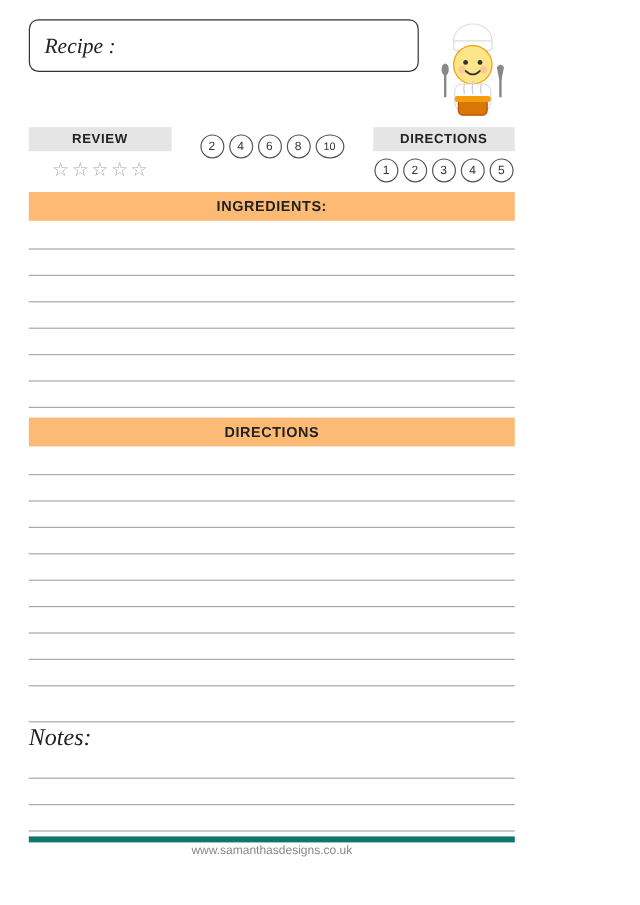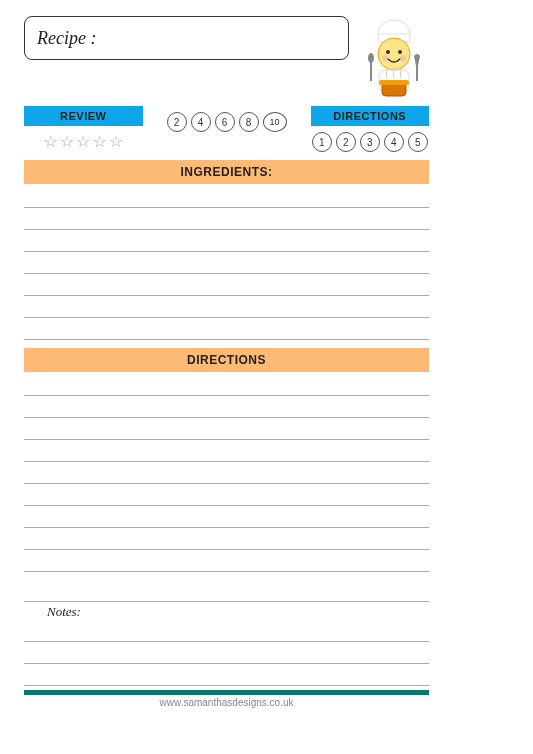--- a/index.html
+++ b/index.html
@@ -88,21 +88,21 @@
       margin-bottom: 2px;
       align-items: flex-start;
     }
     .rsd-col {
       flex: 1;
       display: flex;
       flex-direction: column;
       align-items: center;
     }
     .rsd-label {
-      background: #0ea5e9;
+      background: #e5e5e5;
       width: 100%;
       text-align: center;
       font-size: 11px;
       font-weight: bold;
       padding: 4px 2px;
       letter-spacing: 0.5px;
       color: #222;
     }
     .stars-row {
       display: flex;
@@ -151,25 +151,24 @@
       width: 100%;
       border-bottom: 1px solid #aaa;
       height: 22px;
       flex-shrink: 0;
     }
 
     
     .notes-label {
       font-style: italic;
       font-family: 'Georgia', cursive;
-      font-size: 13px;
+      font-size: 20px;
       color: #222;
       margin-top: 2px;
       margin-bottom: 0;
-      margin-left: 23px;
     }
 
     
     .footer {
       text-align: center;
       font-size: 10px;
       color: #888;
       margin-top: 4px;
       padding-top: 2px;
       border-top: 5px solid #0f766e;

